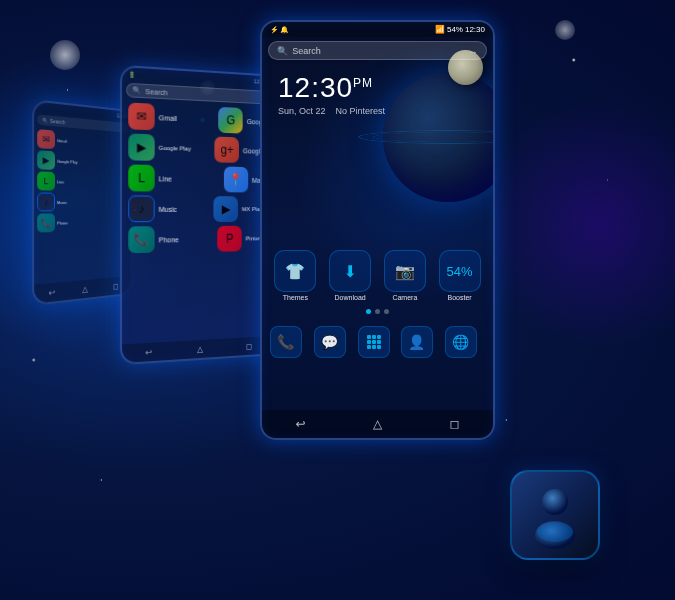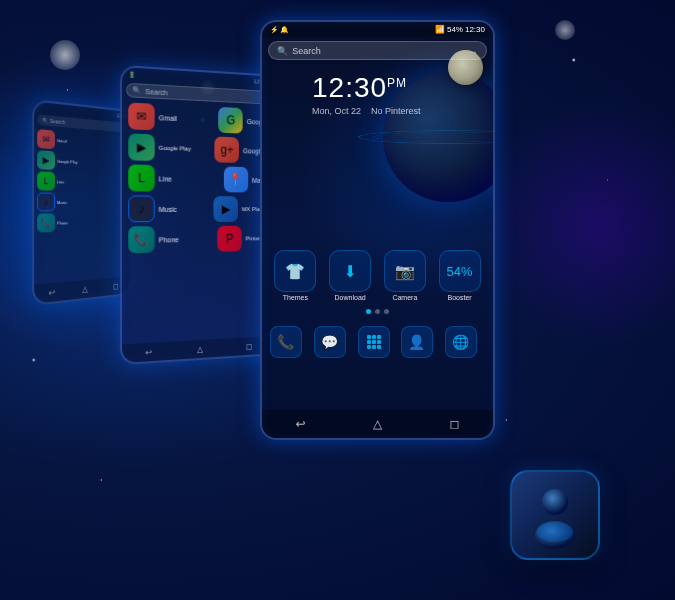--- a/index.html
+++ b/index.html
@@ -161,23 +161,22 @@
     .icon-mxplayer { background: linear-gradient(135deg, #1565c0, #0d47a1); }
     .icon-phone { background: linear-gradient(135deg, #00897b, #00695c); }
     .icon-pinterest { background: linear-gradient(135deg, #e60023, #c8001d); }
     .icon-themes { background: rgba(0,100,200,0.3); border: 1px solid rgba(0,150,255,0.4); }
     .icon-download { background: rgba(0,100,200,0.3); border: 1px solid rgba(0,150,255,0.4); }
     .icon-camera { background: rgba(0,100,200,0.3); border: 1px solid rgba(0,150,255,0.4); }
     .icon-booster { background: rgba(0,100,200,0.3); border: 1px solid rgba(0,150,255,0.4); }
 
     
     .time-display {
-      padding: 8px 10px 4px;
+      padding: 8px 16px 4px;
       color: white;
-      margin-left: 40px;
     }
     .time-main {
       font-size: 28px;
       font-weight: 300;
       letter-spacing: 1px;
     }
     .time-ampm { font-size: 12px; vertical-align: super; }
     .time-date { font-size: 9px; color: rgba(255,255,255,0.7); margin-top: 2px; }
 
     
@@ -477,21 +476,21 @@
         <span class="search-icon-circle">🔍</span>
         <span class="search-text">Search</span>
         <span class="search-arrow">→</span>
       </div>
 
       <div class="time-display" style="position:relative;z-index:5;">
         <div class="time-main">
           <span>12:30</span><span class="time-ampm">PM</span>
         </div>
         <div class="time-date">
-          <span>Mon, Oct 22</span>
+          <span>Sun, Oct 22</span>
           &nbsp;&nbsp;
           <span>No Pinterest</span>
         </div>
       </div>
 
       <div style="margin-top:130px;position:relative;z-index:5;">
         <div class="main-app-row">
           <div class="main-app-item">
             <div class="main-app-icon icon-themes">
               <span style="font-size:16px;color:rgba(0,200,255,0.9);">👕</span>

